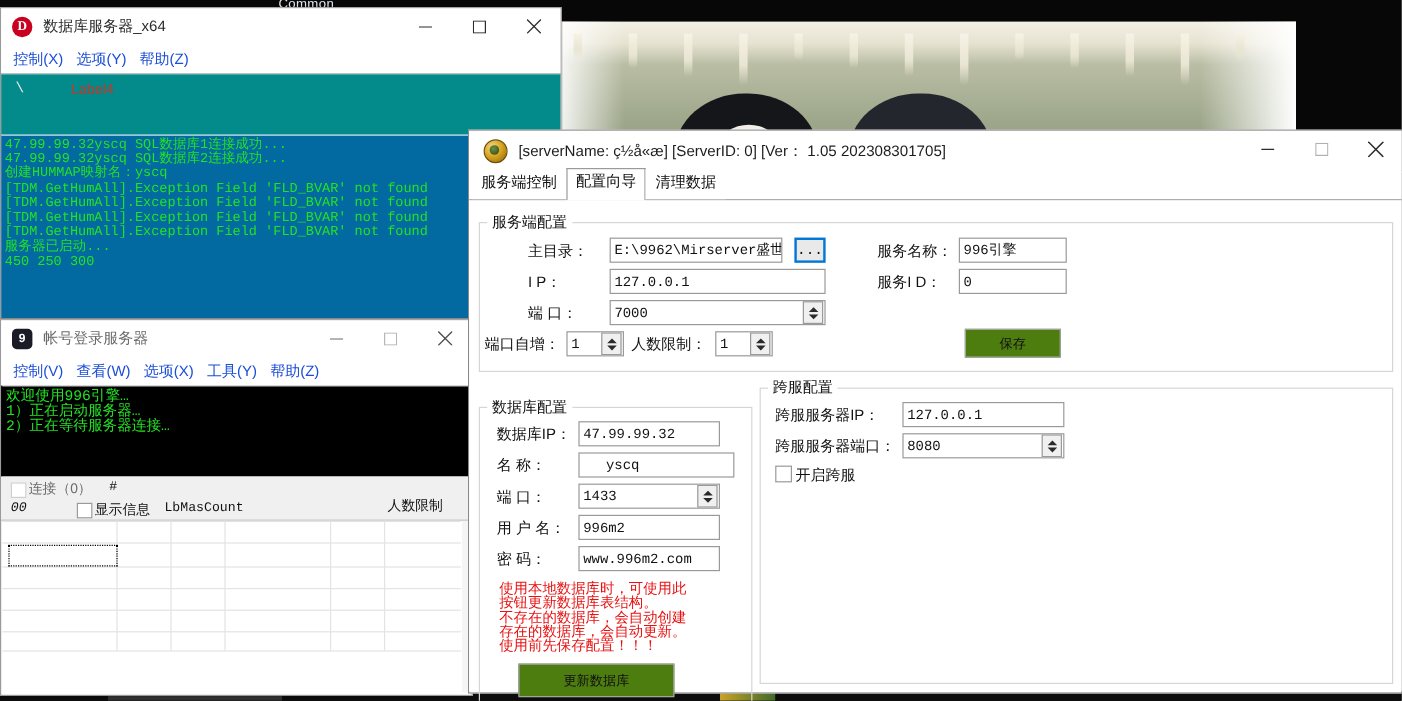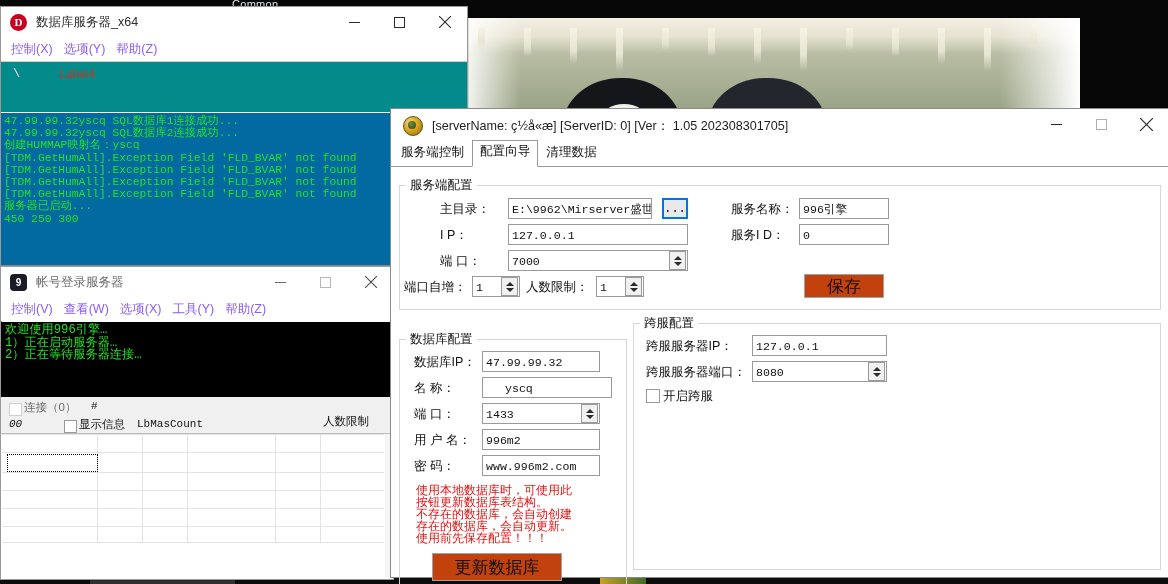--- a/index.html
+++ b/index.html
@@ -32,21 +32,21 @@
   
   .win{background:#fff;border:1px solid #9a9a9a;box-shadow:0 0 0 1px rgba(0,0,0,.12);}
   .titlebar{height:30px;background:#fff;display:flex;align-items:center;position:relative;}
   .tb-icon{width:17px;height:17px;margin-left:9px;border-radius:50%;flex:0 0 auto;
            display:flex;align-items:center;justify-content:center;font-size:11px;font-weight:bold;color:#fff;}
   .tb-title{margin-left:9px;font-size:12.5px;color:#2b2b2b;white-space:nowrap;}
   .tb-btns{position:absolute;right:0;top:0;height:30px;display:flex;}
   .tb-btn{width:45px;height:30px;display:flex;align-items:center;justify-content:center;color:#2b2b2b;}
   .tb-btn svg{display:block;}
   .menubar{height:24px;display:flex;align-items:center;background:#fff;padding-left:10px;gap:0;}
-  .menu-item{font-size:12.5px;color:#8b5cf6;padding:2px 11px 2px 0;white-space:nowrap;}
+  .menu-item{font-size:12.5px;color:#1d4ed8;padding:2px 11px 2px 0;white-space:nowrap;}
 
   
   #win1{left:0px;top:6px;width:466px;height:258px;}
   #win1 .tb-icon{background:#c9001f;font-family:"Liberation Serif",serif;}
   #win1-teal{height:50px;background:#038a8a;position:relative;border-top:1px solid #cfcfcf;}
   #w1-bs{position:absolute;left:12px;top:5px;color:#e8e8e8;font-size:12px;font-family:"Liberation Mono",monospace;}
   #w1-label4{position:absolute;left:58px;top:5px;color:#c0392b;font-size:12px;}
   #win1-console{height:150px;background:#0369a1;border-top:1px solid #fff;padding:2px 0 0 3px;overflow:hidden;}
   .cline{color:#23e223;font-family:"Liberation Mono","DejaVu Sans Mono",monospace;font-size:11.3px;line-height:12.2px;white-space:pre;}
 
@@ -88,21 +88,21 @@
   .lbl{position:absolute;font-size:12.5px;color:#111;white-space:nowrap;}
   .fld{position:absolute;border:1px solid #9a9a9a;background:#fff;box-sizing:border-box;
        font-family:"Liberation Mono","DejaVu Sans Mono",monospace;font-size:11.6px;color:#111;
        padding:0 3px;line-height:21px;height:21px;overflow:hidden;white-space:nowrap;}
   .fld.cjk{font-family:"Liberation Mono","DejaVu Sans","DejaVu Sans Mono",monospace;}
   .spin{position:absolute;width:17px;height:19px;border:1px solid #9a9a9a;background:#f0f0f0;
         display:flex;flex-direction:column;align-items:center;justify-content:center;box-sizing:border-box;}
   .spin i{display:block;width:0;height:0;border-left:4px solid transparent;border-right:4px solid transparent;}
   .spin .up{border-bottom:4px solid #2b2b2b;margin-bottom:2px;}
   .spin .dn{border-top:4px solid #2b2b2b;}
-  .btn{position:absolute;border:1px solid #a2a2a2;background:#c2410c;font-size:17px;color:#111;
+  .btn{position:absolute;border:1px solid #a2a2a2;background:#4d7c0f;font-size:11px;color:#111;
        display:flex;align-items:center;justify-content:center;box-sizing:border-box;}
   #browse-btn{border:2px solid #0078d7;background:#e9e9e9;font-family:"Liberation Mono",monospace;font-size:12px;}
   .warn{position:absolute;color:#e81010;font-size:12px;line-height:12.6px;white-space:nowrap;}
 </style>
 </head>
 <body>
 
 <div class="abs" id="desktop">
   <div class="abs" id="wallpaper-art"></div>
   <div class="abs" id="hair-l"></div>

